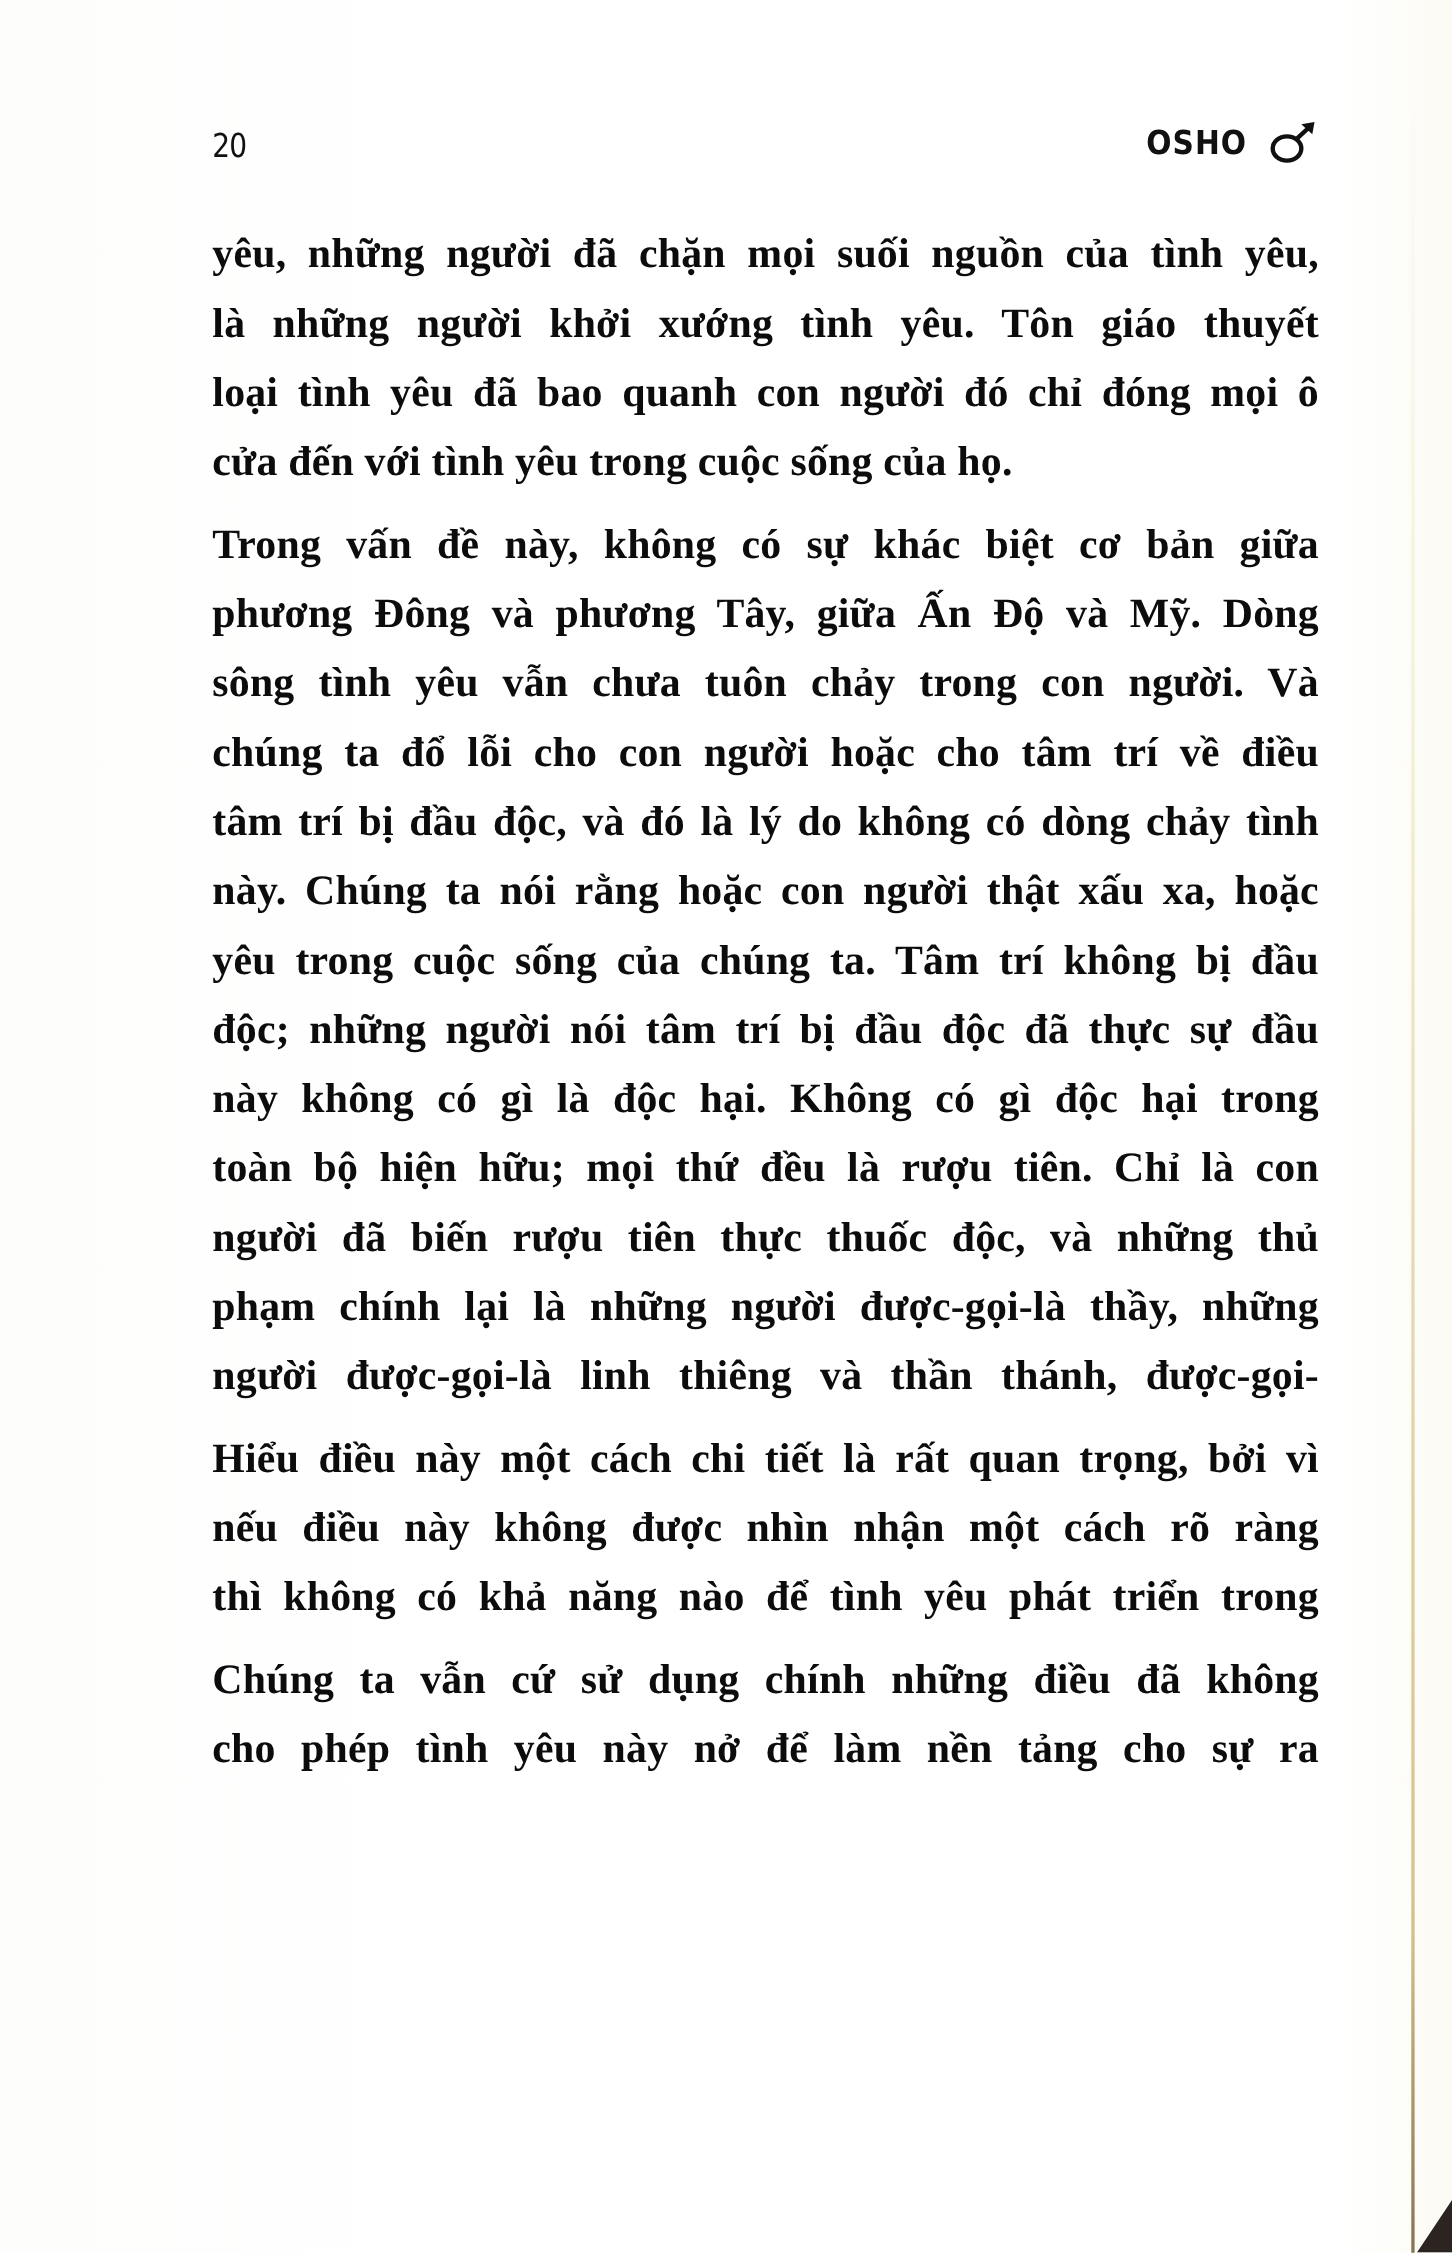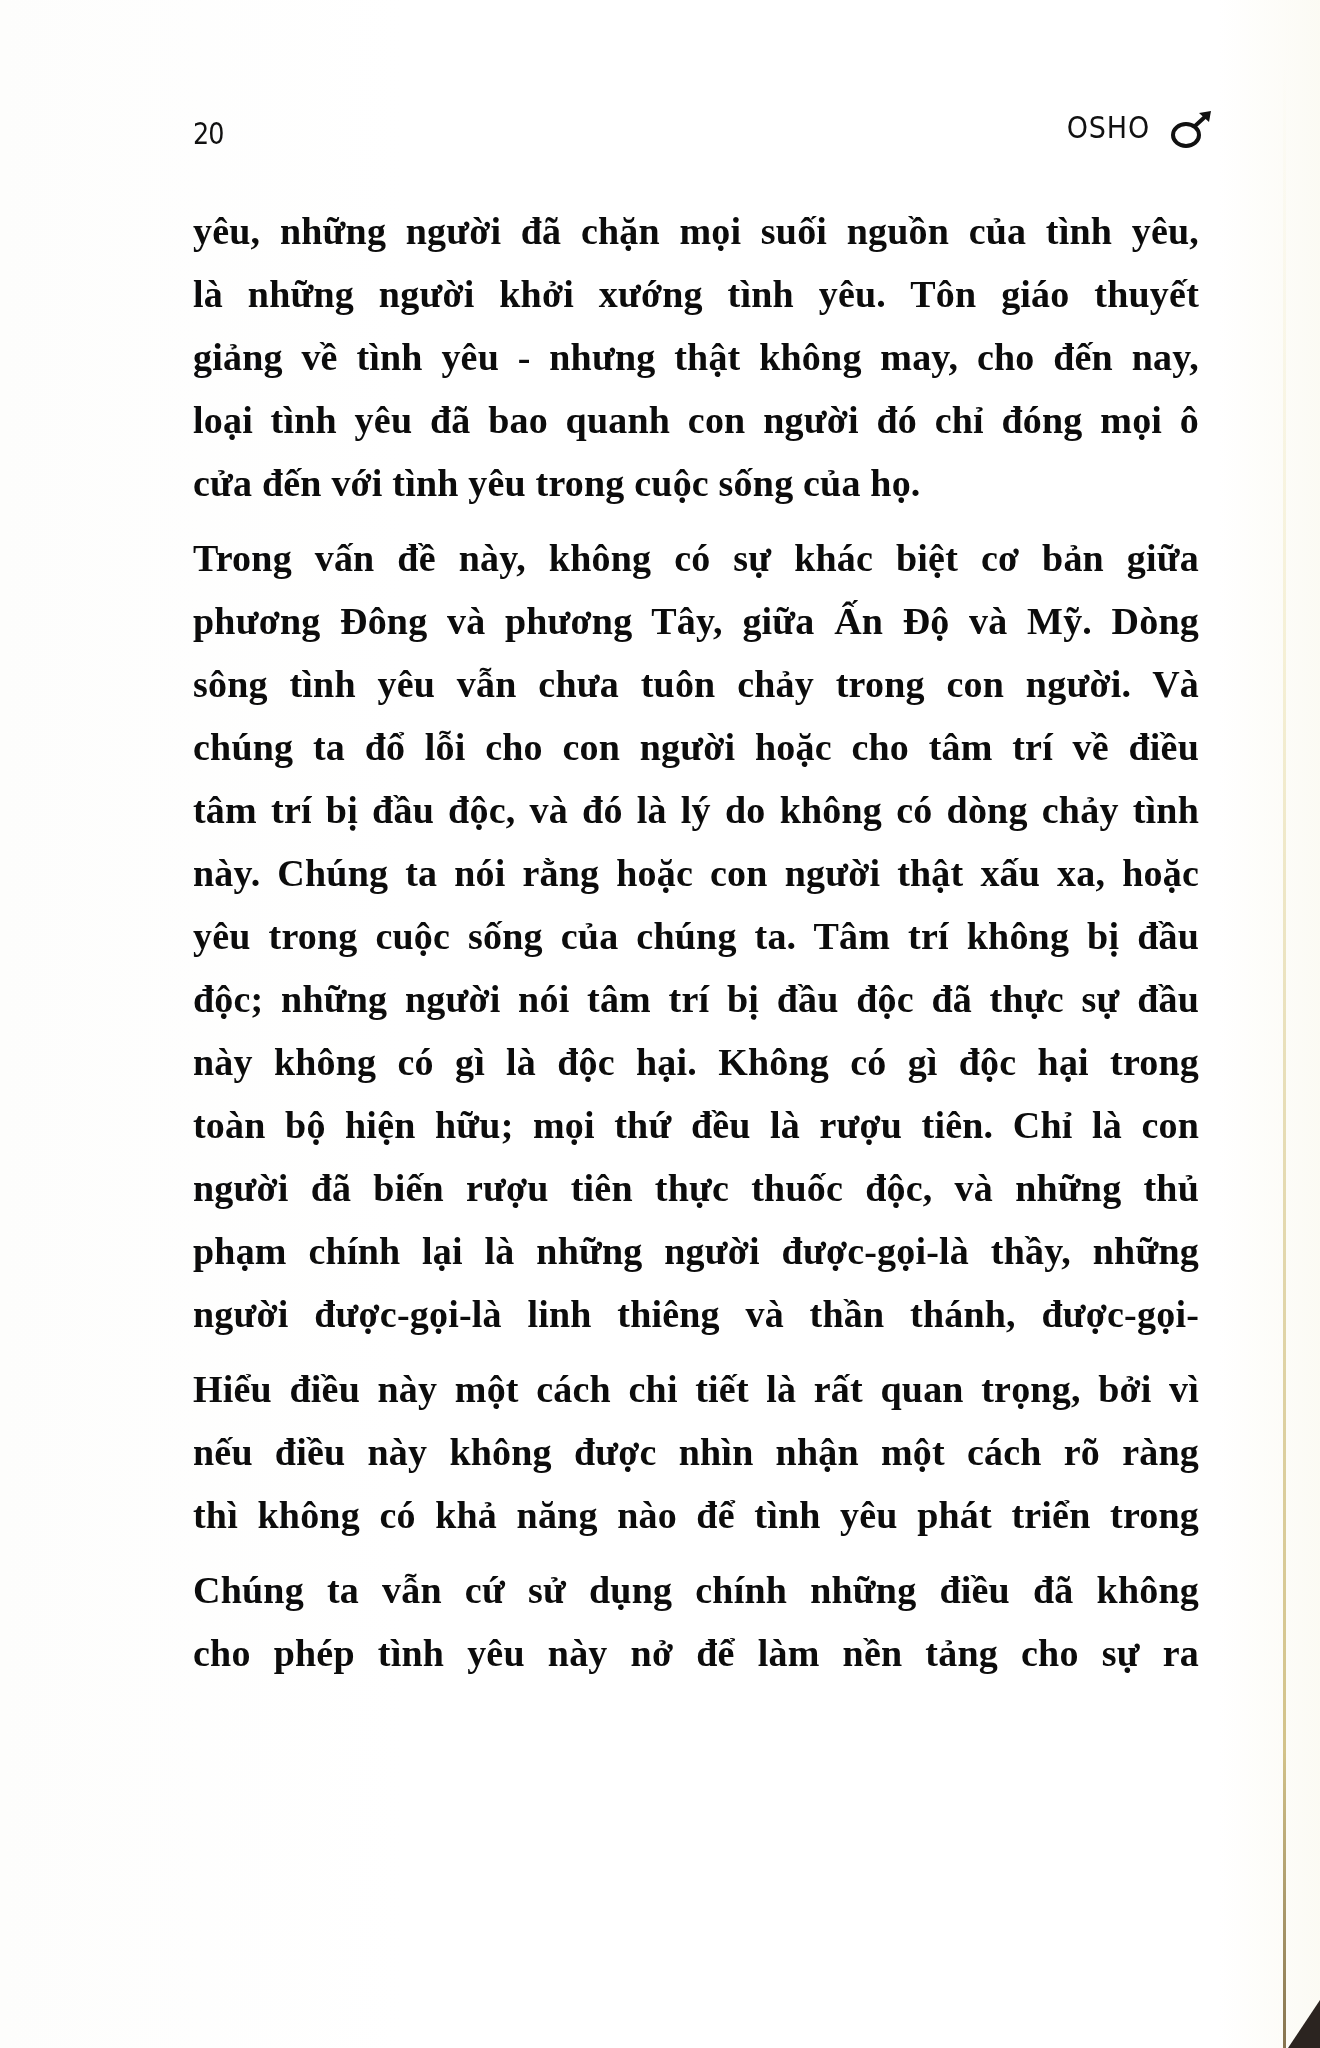--- a/index.html
+++ b/index.html
@@ -53,25 +53,26 @@
     top: 6px;
     font-family: "DejaVu Sans", sans-serif;
     font-size: 30px;
     color: #111;
     letter-spacing: -1px;
     transform: scaleX(0.85);
     transform-origin: left center;
   }
   .running-head {
     position: absolute;
-    right: 0;
+    right: 16px;
     top: 0;
     display: flex;
-    align-items: flex-start;
+    align-items: center;
     gap: 14px;
+    font-weight: bold;
   }
   .running-title {
     font-family: "DejaVu Sans", sans-serif;
     font-size: 30px;
     color: #111;
     letter-spacing: 1px;
     transform: scaleX(0.9);
   }
   .logo-icon {
     width: 44px;
@@ -124,21 +125,20 @@
           <polygon points="42,1 30,3 40,12" fill="#111"></polygon>
         </svg>
       </span>
     </div>
   </div>
 
   <div class="body-text">
     <div class="paragraph">
       <span class="line">yêu, những người đã chặn mọi suối nguồn của tình yêu,</span>
       <span class="line">là những người khởi xướng tình yêu. Tôn giáo thuyết</span>
-      <span class="line">giảng về tình yêu - nhưng thật không may, cho đến nay,</span>
       <span class="line">loại tình yêu đã bao quanh con người đó chỉ đóng mọi ô</span>
       <span class="line last">cửa đến với tình yêu trong cuộc sống của họ.</span>
     </div>
 
     <div class="paragraph">
       <span class="line">Trong vấn đề này, không có sự khác biệt cơ bản giữa</span>
       <span class="line">phương Đông và phương Tây, giữa Ấn Độ và Mỹ. Dòng</span>
       <span class="line">sông tình yêu vẫn chưa tuôn chảy trong con người. Và</span>
       <span class="line">chúng ta đổ lỗi cho con người hoặc cho tâm trí về điều</span>
       <span class="line">tâm trí bị đầu độc, và đó là lý do không có dòng chảy tình</span>

